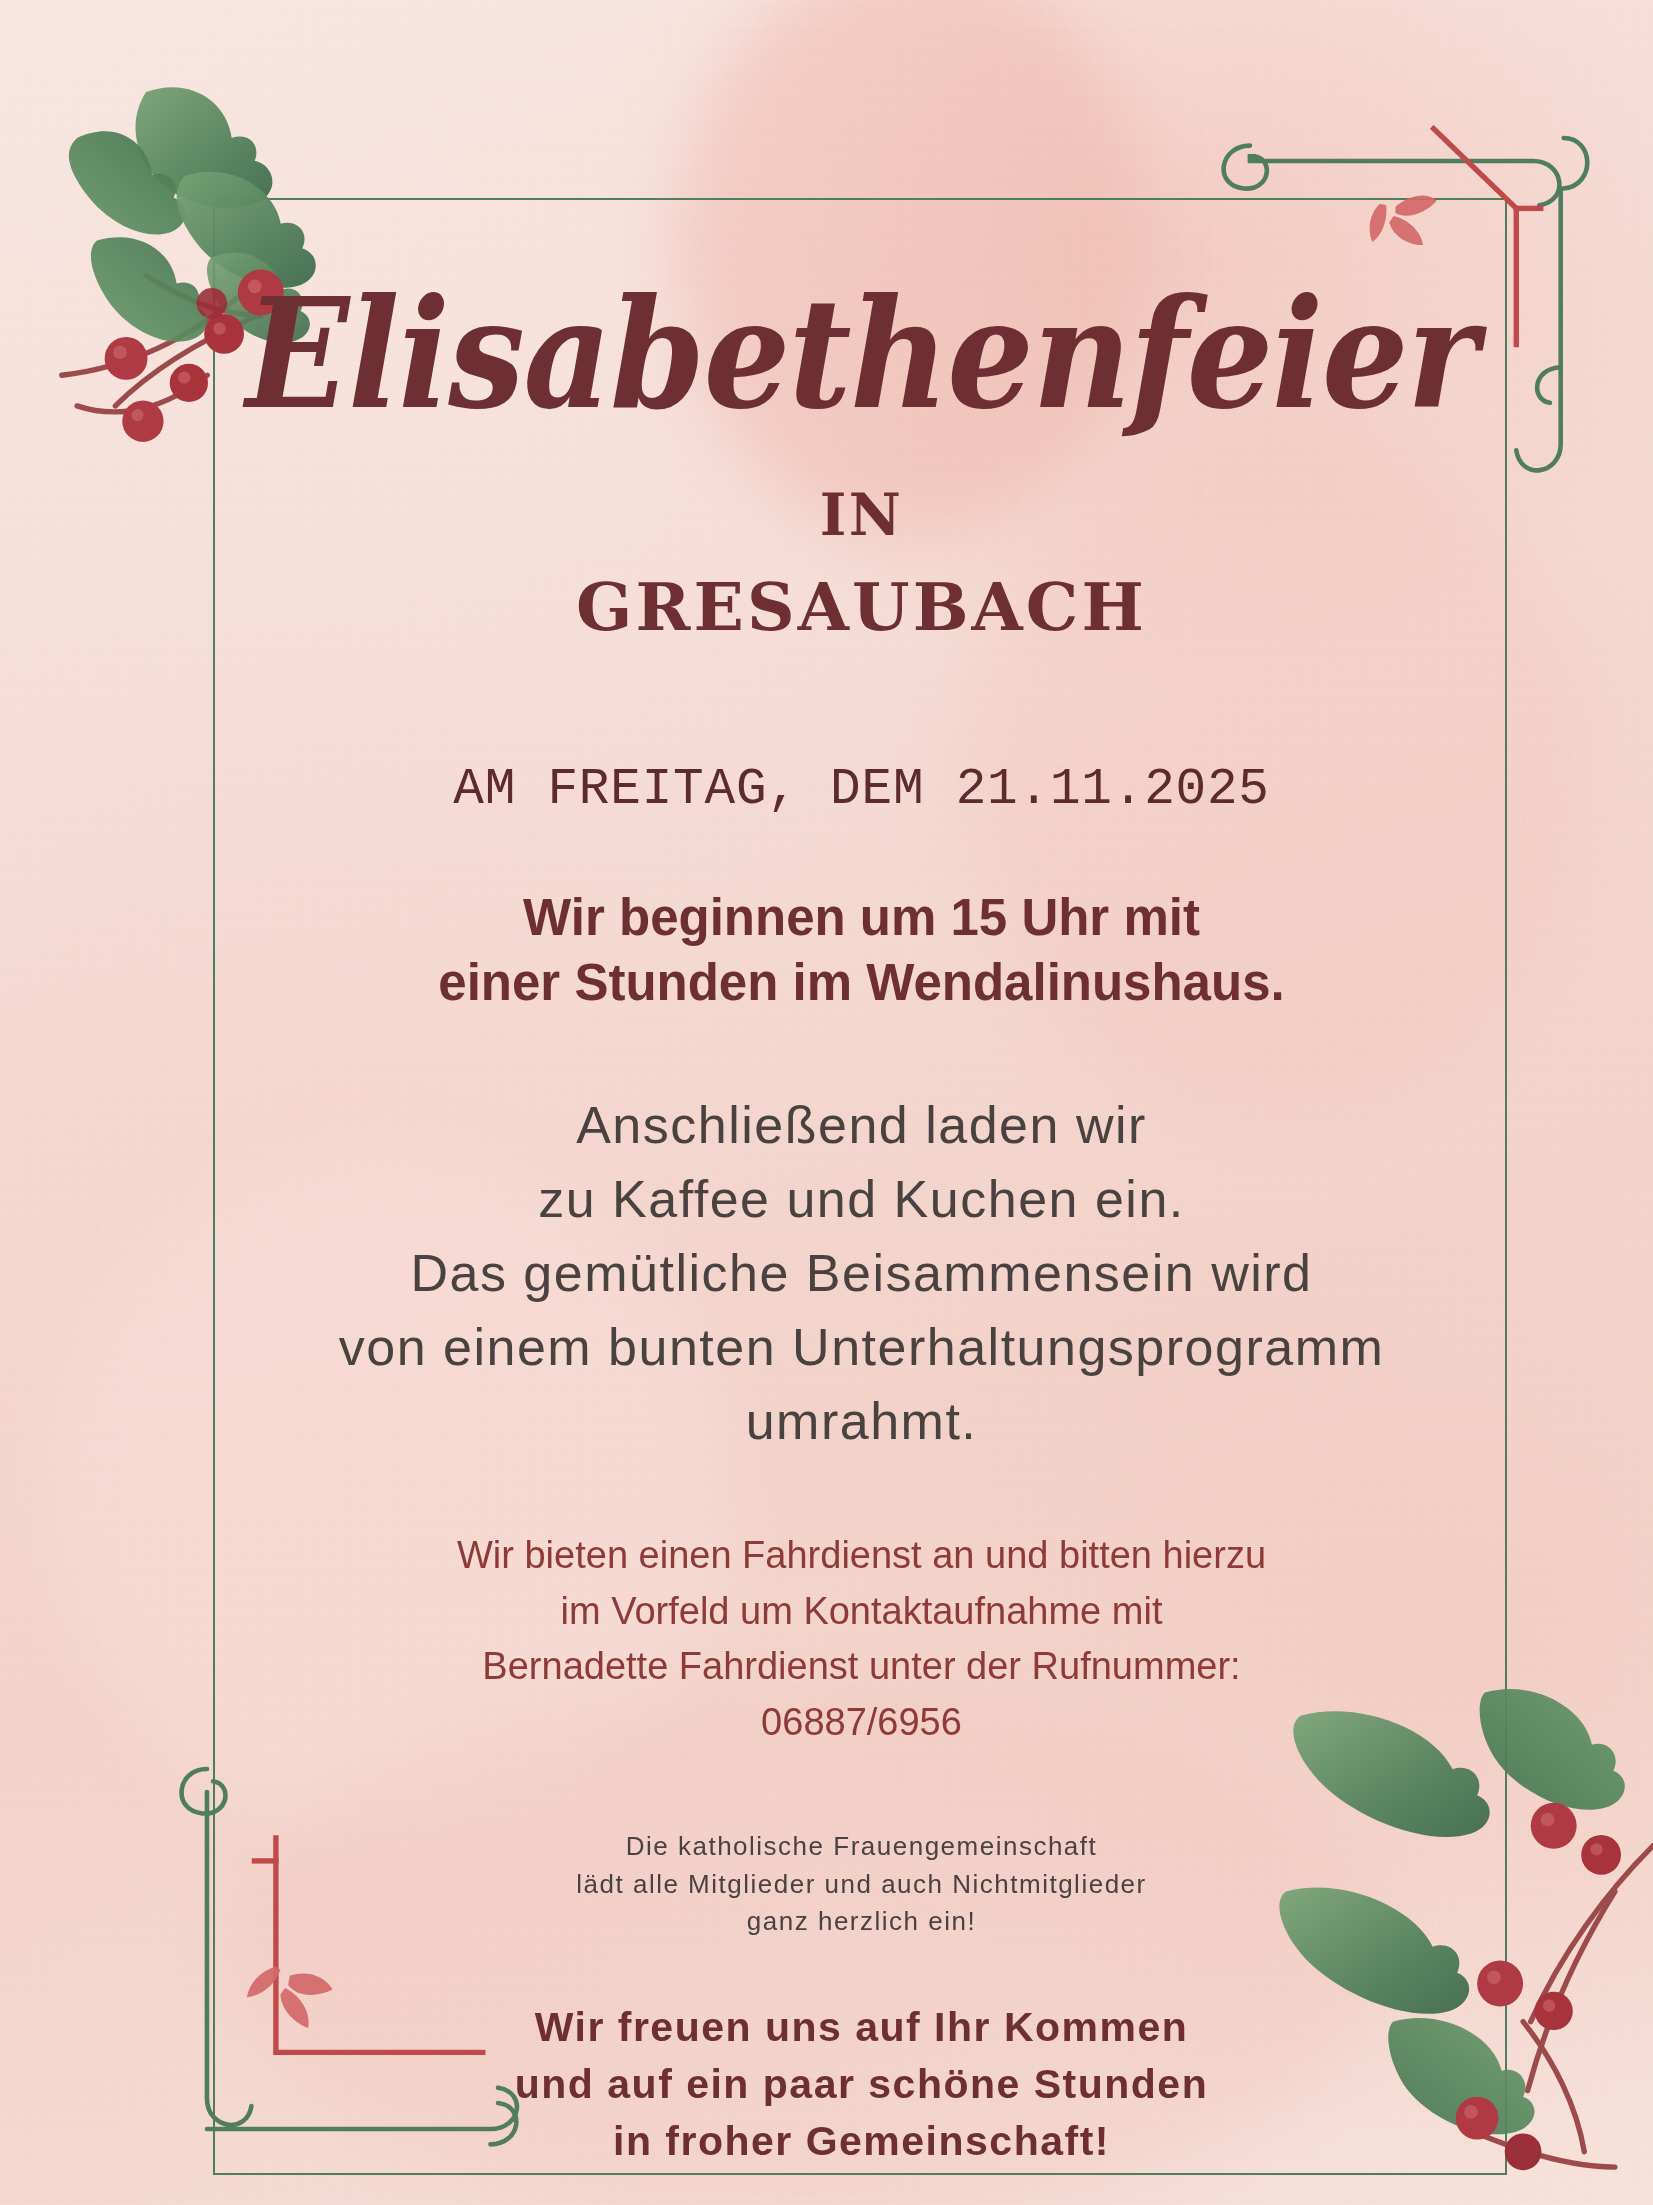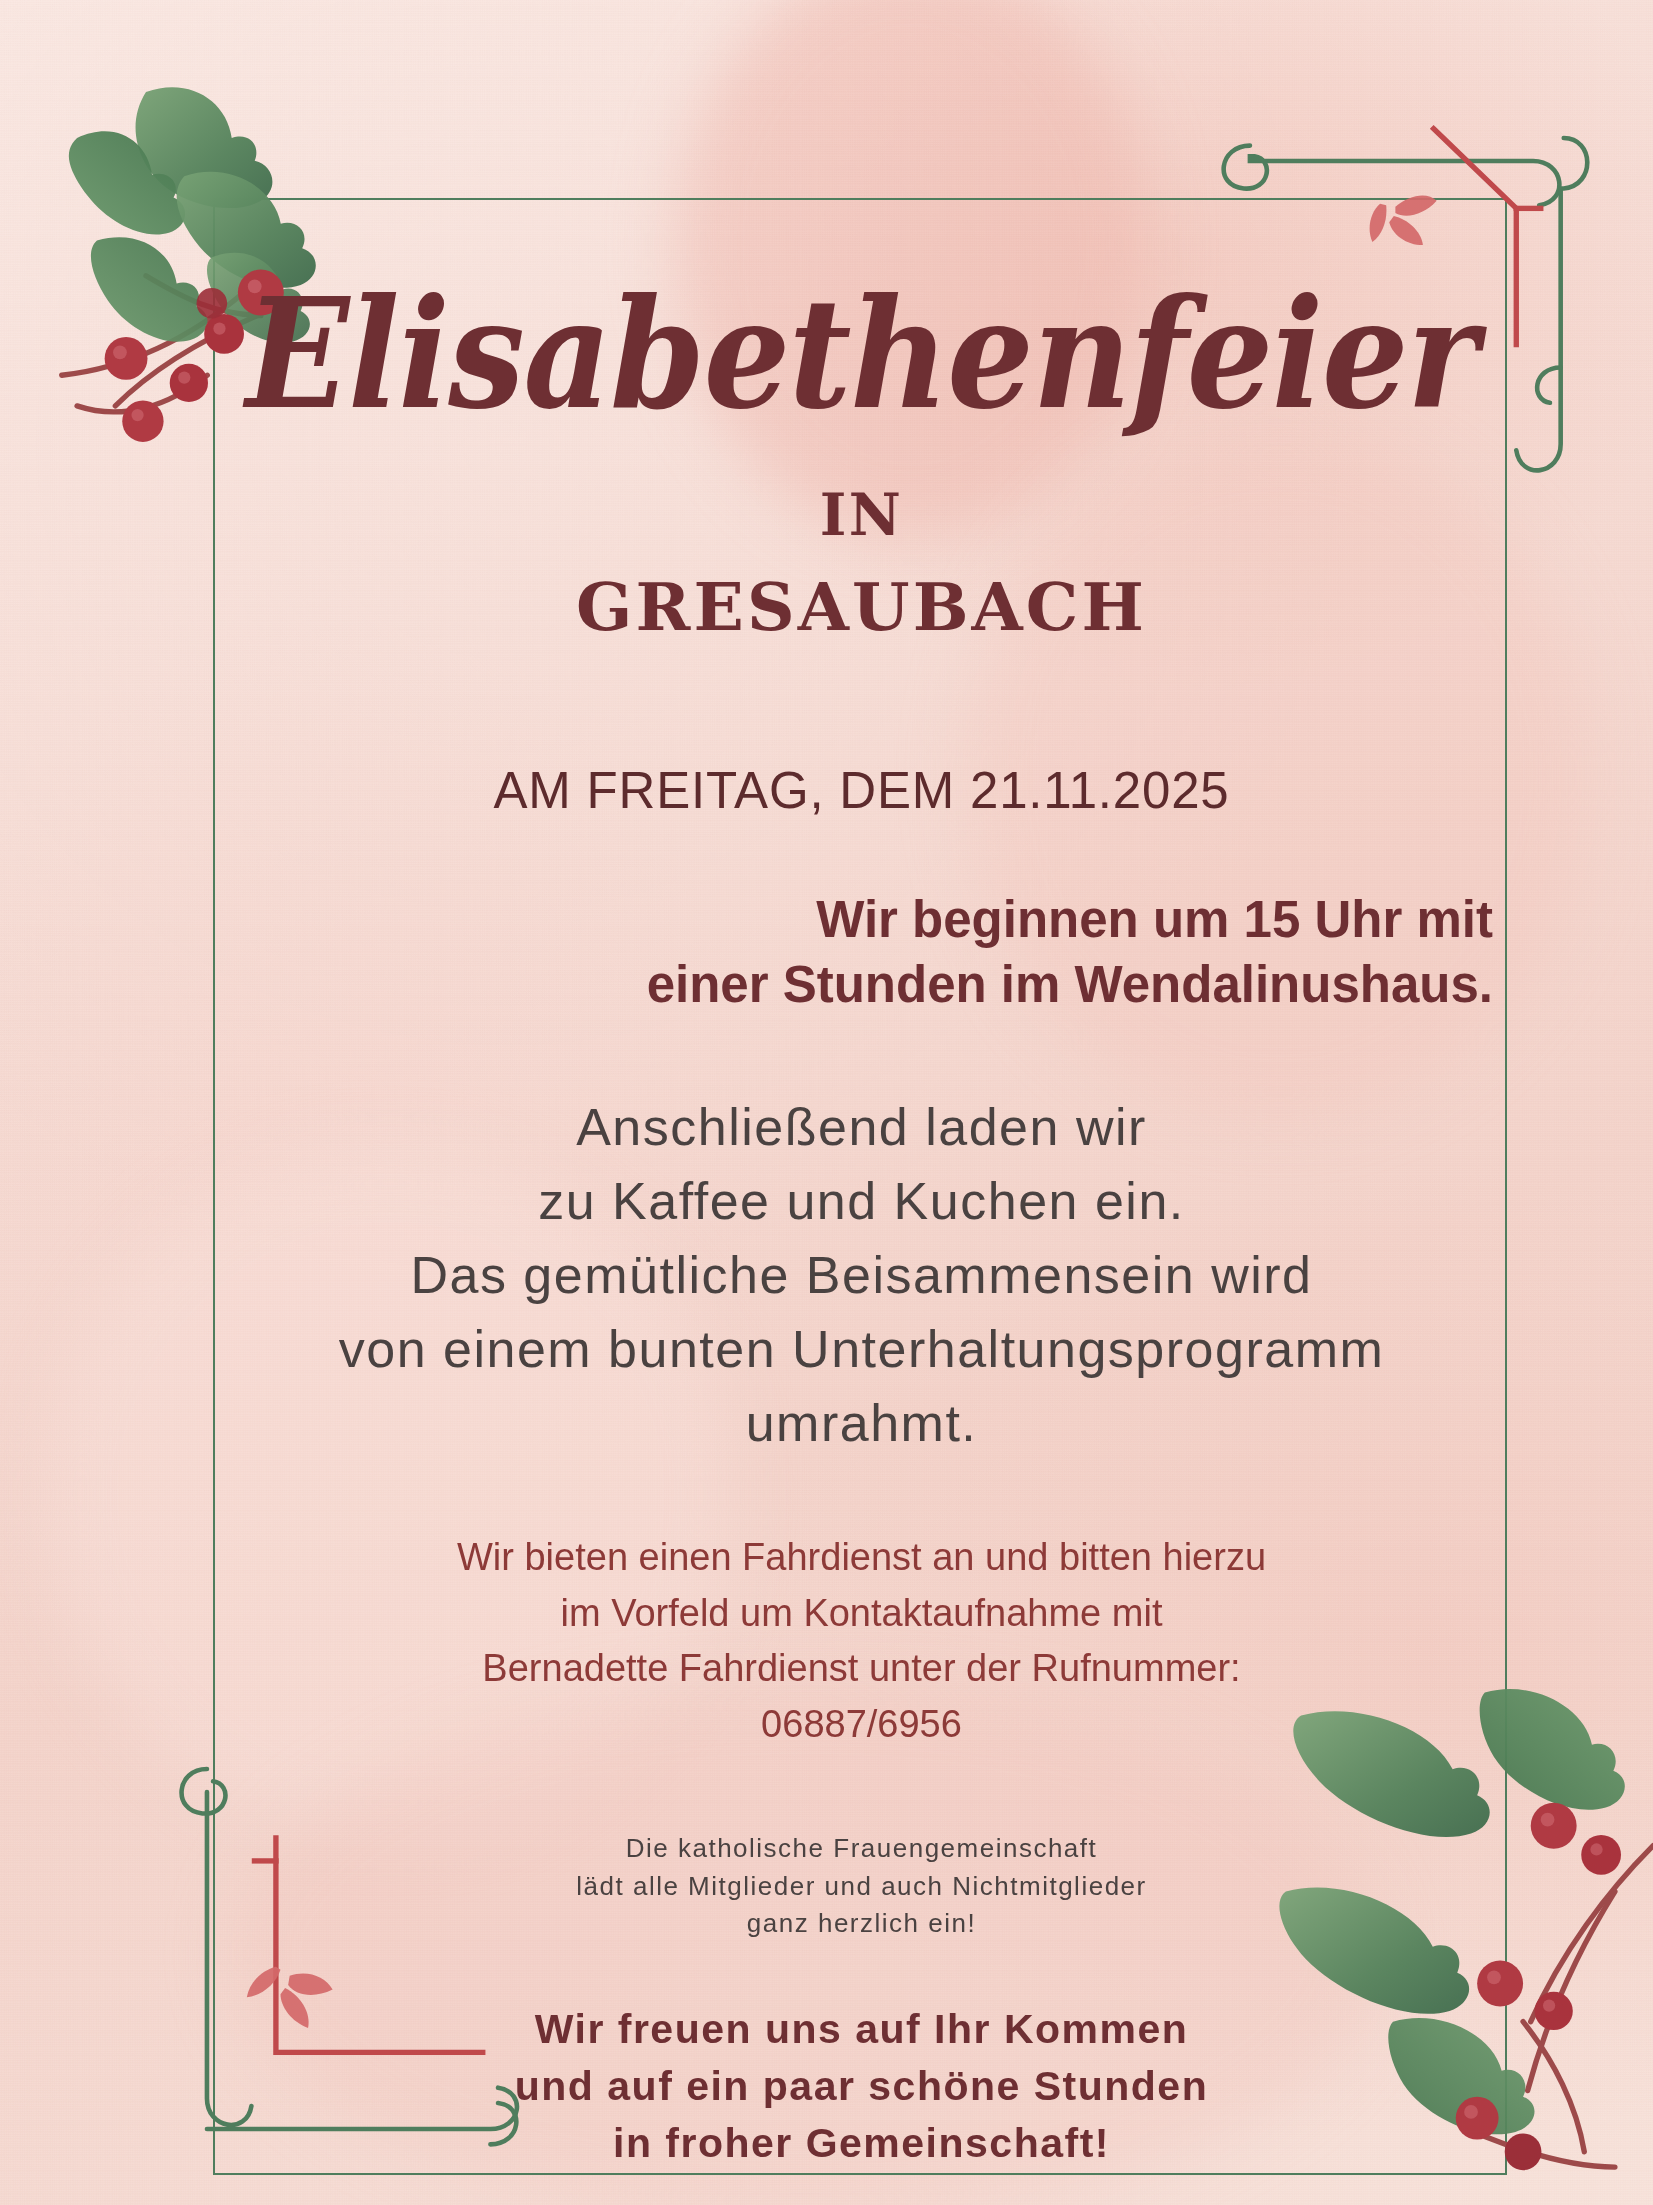--- a/index.html
+++ b/index.html
@@ -95,35 +95,34 @@
   .place {
     font-family: "DejaVu Serif", serif;
     font-weight: 700;
     font-size: 66px;
     letter-spacing: 3.1px;
     color: #6e2f33;
     margin-top: 20px;
   }
 
   .date {
-    font-family: Liberation Sans, sans-serif;
+    font-family: Liberation Mono, monospace;
     font-size: 51px;
     letter-spacing: 0.8px;
     color: #5d2b2d;
     margin-top: 115px;
   }
 
   .lead {
     font-family: "Liberation Sans", sans-serif;
     font-weight: 700;
     font-size: 51px;
     line-height: 1.28;
     color: #6e2f33;
     margin-top: 67px;
-    text-align: right;
   }
 
   .para {
     font-family: "Liberation Sans", sans-serif;
     font-size: 52px;
     line-height: 1.42;
     letter-spacing: 1.5px;
     color: #4a4241;
     margin-top: 74px;
   }

